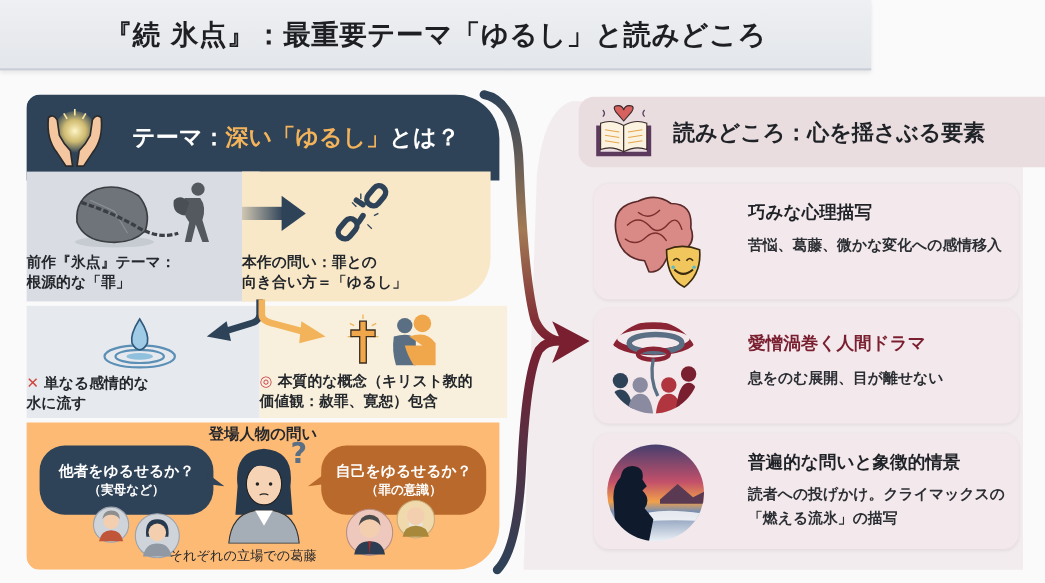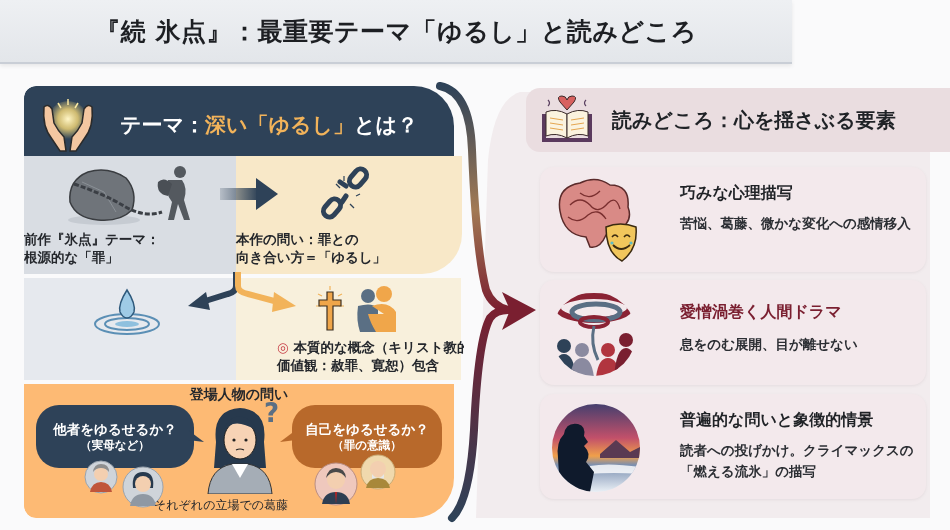--- a/index.html
+++ b/index.html
@@ -37,21 +37,21 @@
     margin-left: 22px; font-size: 21px; font-weight: bold; color: #ffffff;
   }
   .theme-header .label .accent { color: #f2b35a; }
 
   .row1 { position: absolute; left: 0; top: 70px; width: 440px; height: 118px; }
   .row1 .l {
     position: absolute; left: 0; top: 0; width: 212px; height: 118px;
     background: #d9dde3;
   }
   .row1 .r {
-    position: absolute; left: 212px; top: 0; width: 226px; height: 118px;
+    position: absolute; left: 196px; top: 0; width: 226px; height: 118px;
     background: #f8e8c8; border-radius: 0 0 40px 0;
   }
   .row2 { position: absolute; left: 0; top: 192px; width: 440px; height: 102px; }
   .row2 .l {
     position: absolute; left: 0; top: 0; width: 212px; height: 102px; background: #e6e9ee;
   }
   .row2 .r {
     position: absolute; left: 212px; top: 0; width: 225px; height: 102px; background: #f8f0dc;
   }
   .row3 {
@@ -227,39 +227,43 @@
   <div class="row2">
     <div class="l">
       <span style="position:absolute;left:68px;top:10px;">
         <svg width="70" height="48" viewBox="0 0 70 48">
           <ellipse cx="35" cy="36" rx="32" ry="10" fill="none" stroke="#5b8fb5" stroke-width="2"></ellipse>
           <ellipse cx="35" cy="36" rx="22" ry="6" fill="none" stroke="#5b8fb5" stroke-width="2"></ellipse>
           <ellipse cx="35" cy="36" rx="12" ry="3" fill="#8fc0de"></ellipse>
           <path d="M35 2 Q26 16 28 24 Q31 30 35 30 Q39 30 42 24 Q44 16 35 2Z" fill="#9fcbe6" stroke="#2f5a7c" stroke-width="1.5"></path>
         </svg>
       </span>
+      <div class="cap" style="top:62px;">
+        <div><span class="mark-x">✕</span> <span>単なる感情的な</span></div>
+        <div>水に流す</div>
+      </div>
     </div>
     <div class="r">
       <span style="position:absolute;left:76px;top:6px;">
         <svg width="90" height="50" viewBox="0 0 90 50">
           <g stroke="#f2b35a" stroke-width="1.2">
             <line x1="18" y1="2" x2="18" y2="6"></line>
               <line x1="6" y1="10" x2="10" y2="12"></line>
               <line x1="30" y1="10" x2="26" y2="12"></line>
             <line x1="4" y1="22" x2="9" y2="22"></line>
               <line x1="32" y1="22" x2="27" y2="22"></line>
           </g>
           <path d="M15 8 L21 8 L21 16 L29 16 L29 22 L21 22 L21 46 L15 46 L15 22 L7 22 L7 16 L15 16 Z" fill="#f0a64a" stroke="#3b2e20" stroke-width="1.2"></path>
           <circle cx="56" cy="12" r="7" fill="#5a6f84"></circle>
           <path d="M46 22 Q44 36 48 48 L66 48 L66 24 Q60 18 46 22Z" fill="#5a6f84"></path>
           <circle cx="72" cy="10" r="8" fill="#f0a64a"></circle>
           <path d="M60 22 Q76 16 84 28 L84 48 L64 48 Q58 38 56 30 L72 30 Z" fill="#f0a64a"></path>
         </svg>
       </span>
-      <div class="cap" style="top:60px;margin-left:41px;">
+      <div class="cap" style="top:60px;">
         <div><span class="mark-o">◎</span> <span>本質的な概念（キリスト教的</span></div>
         <div>価値観：赦罪、寛恕）包含</div>
       </div>
     </div>
   </div>
 
   <div class="row3">
     <div class="subhead">登場人物の問い</div>
 
     <div class="bubble bubble-left">

